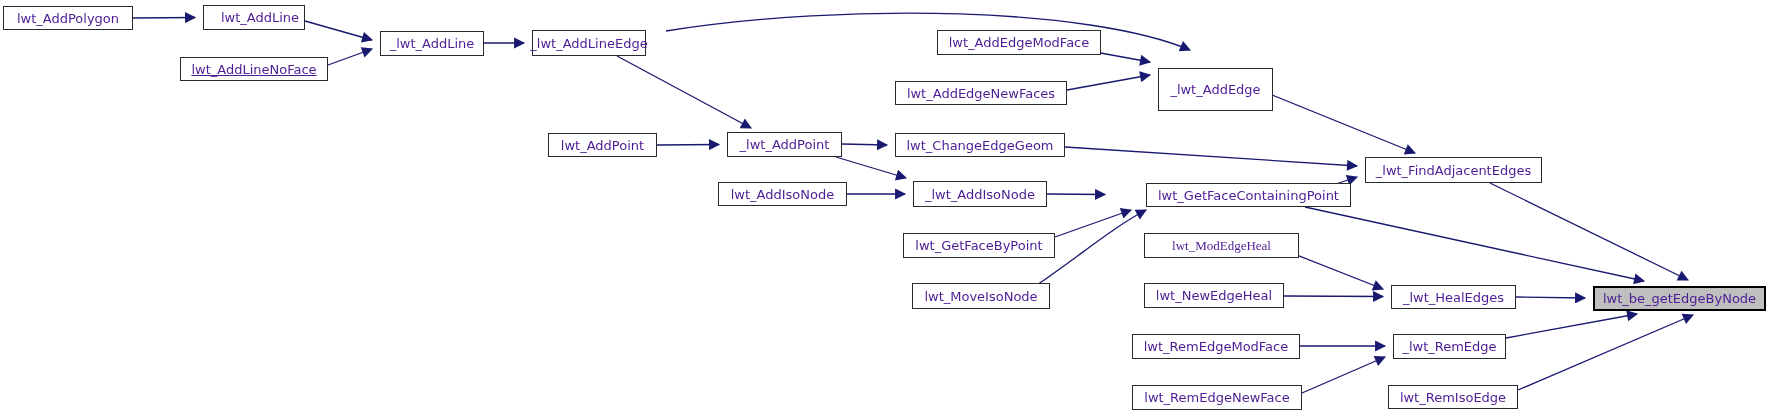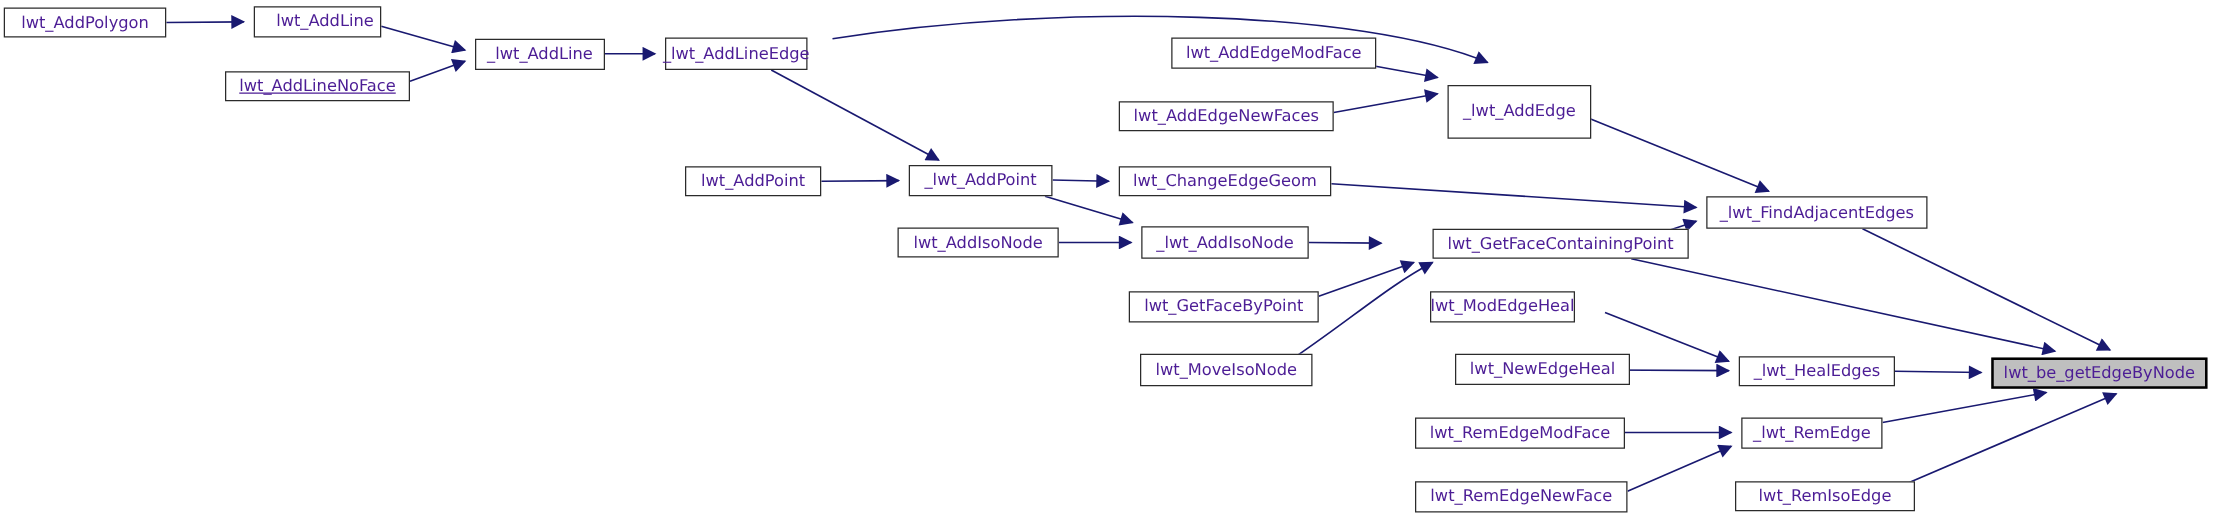--- a/index.html
+++ b/index.html
@@ -83,23 +83,23 @@
   <div class="node" style="left:895px;top:81px;width:172px;height:24px;">lwt_AddEdgeNewFaces</div>
   <div class="node" style="left:1158px;top:68px;width:115px;height:43px;">_lwt_AddEdge</div>
   <div class="node" style="left:548px;top:133px;width:109px;height:24px;">lwt_AddPoint</div>
   <div class="node" style="left:727px;top:132px;width:115px;height:25px;">_lwt_AddPoint</div>
   <div class="node" style="left:895px;top:133px;width:170px;height:24px;">lwt_ChangeEdgeGeom</div>
   <div class="node" style="left:718px;top:182px;width:129px;height:24px;">lwt_AddIsoNode</div>
   <div class="node" style="left:913px;top:181px;width:134px;height:26px;">_lwt_AddIsoNode</div>
   <div class="node" style="left:1113px;top:183px;width:205px;height:24px;margin-left:33px;">lwt_GetFaceContainingPoint</div>
   <div class="node" style="left:1365px;top:157px;width:177px;height:26px;">_lwt_FindAdjacentEdges</div>
   <div class="node" style="left:903px;top:233px;width:152px;height:25px;">lwt_GetFaceByPoint</div>
-  <div class="node" style="left:1144px;top:233px;width:116px;height:25px;">lwt_ModEdgeHeal</div>
+  <div class="node" style="left:1144px;top:233px;width:155px;height:25px;font-family:Liberation Serif, serif;">lwt_ModEdgeHeal</div>
   <div class="node" style="left:912px;top:283px;width:138px;height:26px;">lwt_MoveIsoNode</div>
-  <div class="node" style="left:1144px;top:283px;width:140px;height:25px;margin-left:20px;">lwt_NewEdgeHeal</div>
+  <div class="node" style="left:1144px;top:283px;width:140px;height:25px;">lwt_NewEdgeHeal</div>
   <div class="node" style="left:1391px;top:285px;width:125px;height:24px;">_lwt_HealEdges</div>
   <div class="node highlight" style="left:1593px;top:286px;width:173px;height:25px;">lwt_be_getEdgeByNode</div>
   <div class="node" style="left:1132px;top:334px;width:168px;height:25px;">lwt_RemEdgeModFace</div>
   <div class="node" style="left:1393px;top:334px;width:113px;height:25px;">_lwt_RemEdge</div>
   <div class="node" style="left:1132px;top:385px;width:170px;height:25px;">lwt_RemEdgeNewFace</div>
-  <div class="node" style="left:1388px;top:385px;width:144px;height:24px;">lwt_RemIsoEdge</div>
+  <div class="node" style="left:1388px;top:385px;width:130px;height:24px;">lwt_RemIsoEdge</div>
 
 </div>
 
 </body></html>

